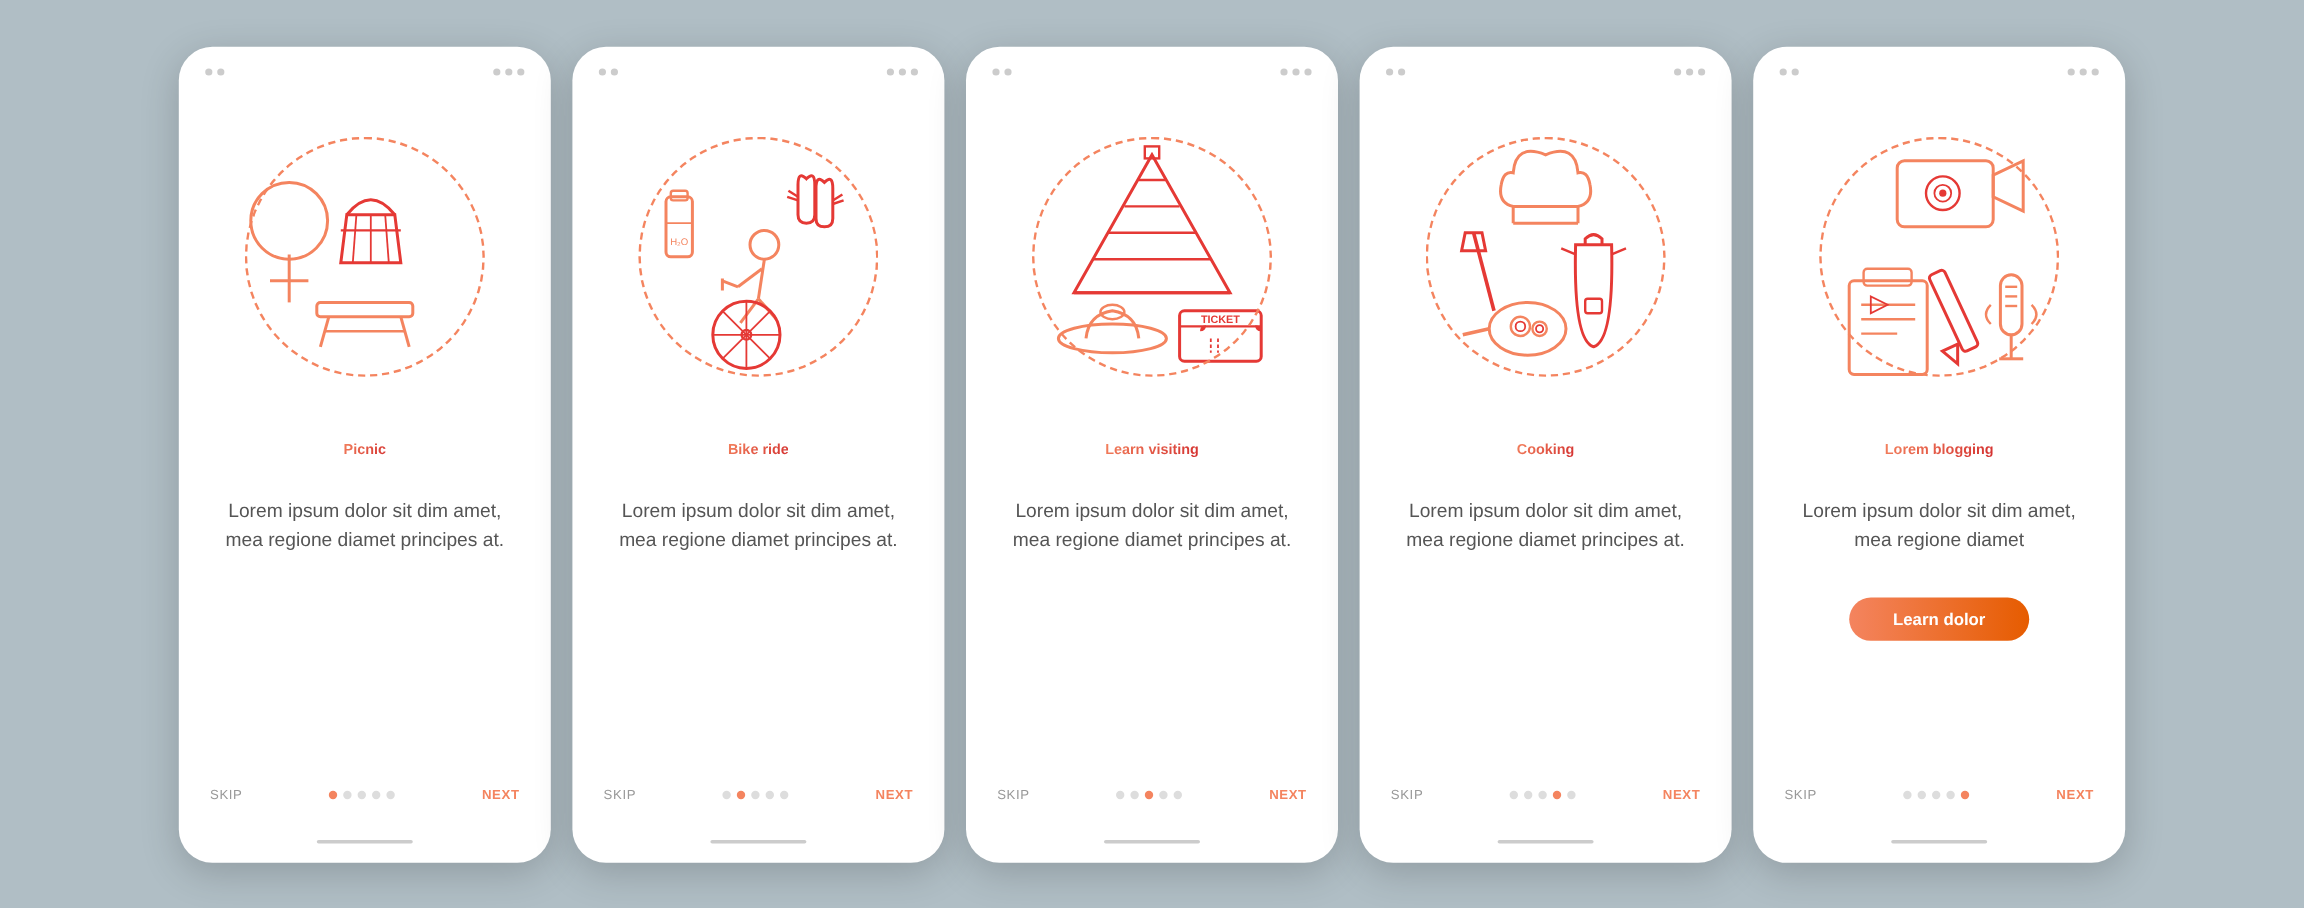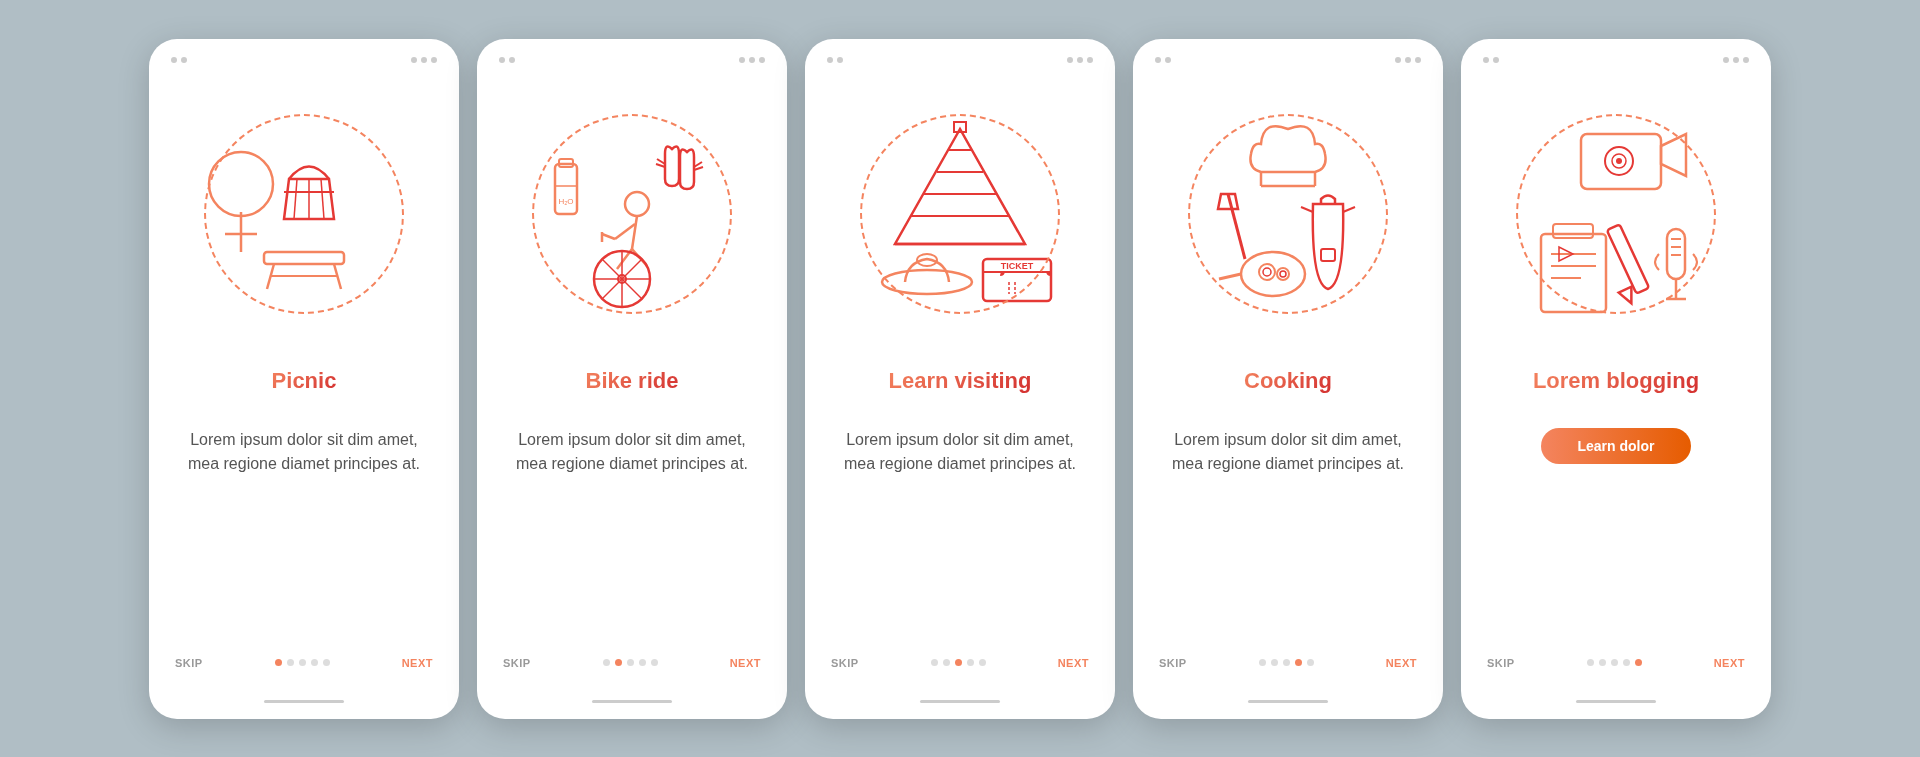--- a/index.html
+++ b/index.html
@@ -75,21 +75,21 @@
       height: 200px;
       border-radius: 50%;
       border: 2px dashed #f4845f;
       top: 50%;
       left: 50%;
       transform: translate(-50%, -50%);
     }
 
     
     .card-title {
-      font-size: 22px;
+      font-size: 12px;
       font-weight: 600;
       text-align: center;
       margin-bottom: 10px;
       line-height: 1.3;
     }
 
     .title-gradient {
       background: linear-gradient(135deg, #f4845f 0%, #d32f2f 100%);
       -webkit-background-clip: text;
       -webkit-text-fill-color: transparent;
@@ -124,21 +124,21 @@
       display: flex;
       align-items: center;
       justify-content: space-between;
       width: 100%;
       margin-top: auto;
       padding: 0 4px;
     }
 
     .nav-skip {
       font-size: 11px;
-      font-weight: 700;
+      font-weight: 400;
       color: #999;
       letter-spacing: 0.5px;
     }
 
     .nav-next {
       font-size: 11px;
       font-weight: 700;
       color: #f4845f;
       letter-spacing: 0.5px;
       text-align: center;
@@ -481,20 +481,21 @@
           <line x1="165" y1="195" x2="185" y2="195" stroke="#f4845f" stroke-width="2.5"></line>
           <path d="M158 150 Q150 158 158 166" fill="none" stroke="#f4845f" stroke-width="2"></path>
           <path d="M192 150 Q200 158 192 166" fill="none" stroke="#f4845f" stroke-width="2"></path>
           <line x1="170" y1="135" x2="180" y2="135" stroke="#f4845f" stroke-width="2"></line>
           <line x1="170" y1="143" x2="180" y2="143" stroke="#f4845f" stroke-width="2"></line>
           <line x1="170" y1="151" x2="180" y2="151" stroke="#f4845f" stroke-width="2"></line>
         </g>
       </svg>
     </div>
     <h2 class="card-title title-gradient">Lorem blogging</h2>
+    <p class="card-desc">Lorem ipsum dolor sit dim amet, mea regione diamet</p>
     <button class="learn-more-btn">Learn dolor</button>
     <div class="card-nav">
       <span class="nav-skip">SKIP</span>
       <div class="nav-dots">
         <div class="nav-dot"></div>
         <div class="nav-dot"></div>
         <div class="nav-dot"></div>
         <div class="nav-dot"></div>
         <div class="nav-dot active"></div>
       </div>

